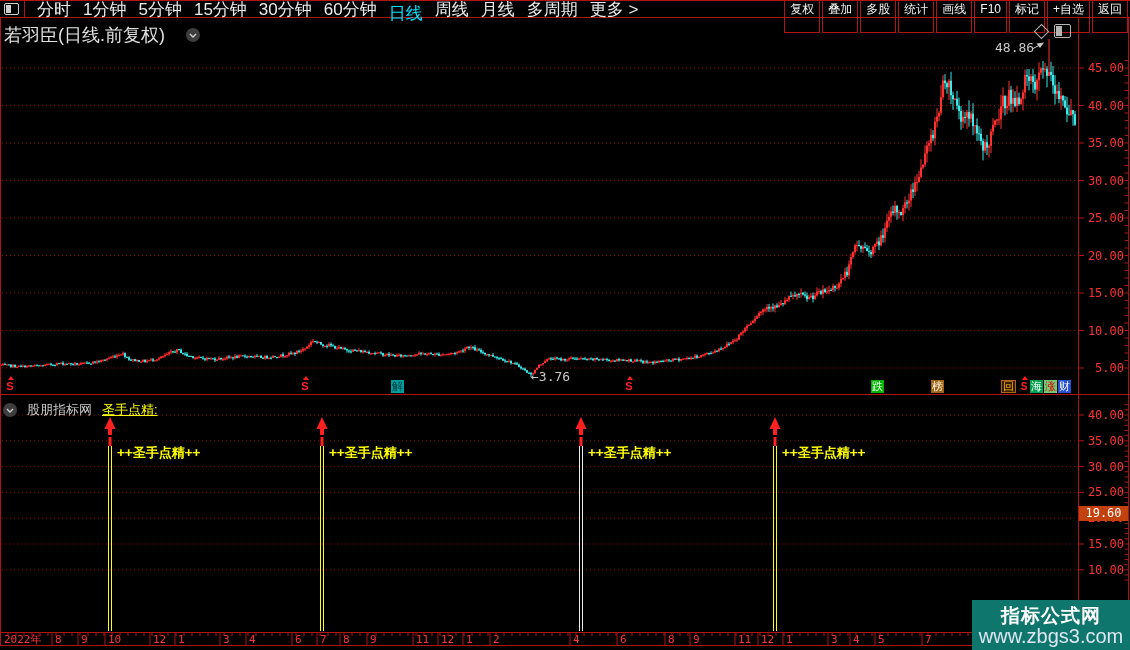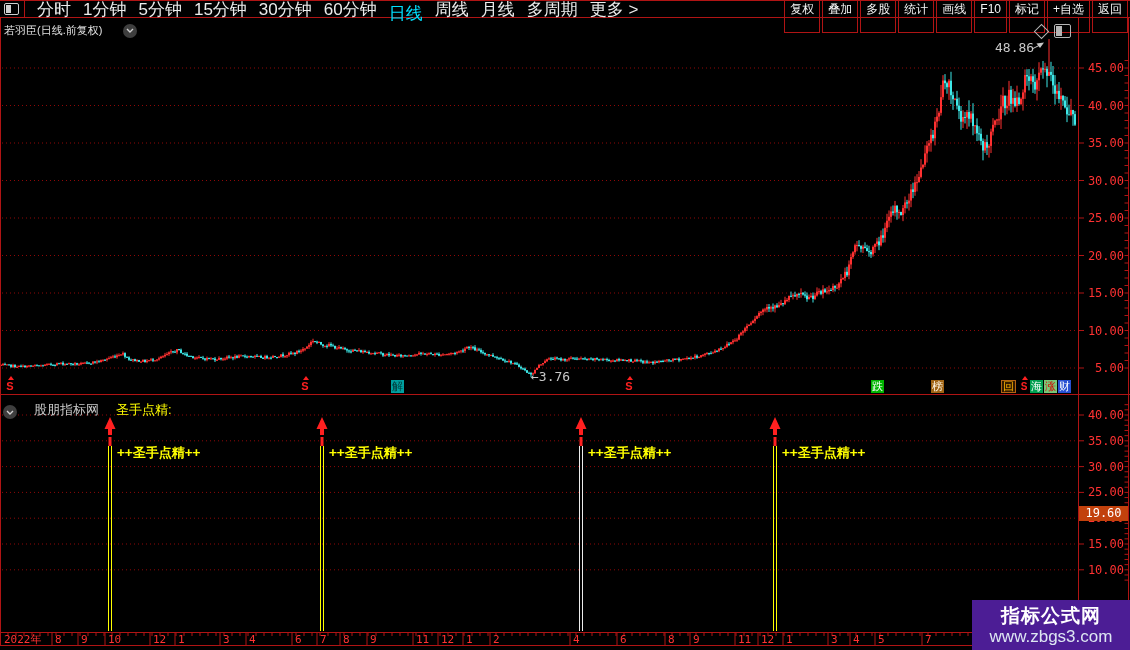--- a/index.html
+++ b/index.html
@@ -12,21 +12,21 @@
   #tb-left{display:flex;align-items:center;height:100%;}
   .tb-ico{width:13px;height:10px;border:1px solid #cfcfcf;border-radius:2px;margin:0 5px 0 4px;position:relative;}
   .tb-ico::before{content:"";position:absolute;left:1px;top:1px;bottom:1px;width:5px;background:#cfcfcf;}
   .tb-sep{width:1px;height:16px;background:#b01414;margin-right:6px;}
   .pitem{color:#ececec;font-size:17px;margin:0 6px;white-space:nowrap;cursor:default;}
   .pitem.active{color:#00e0ff;margin-top:8px;}
   #tb-right{display:flex;align-items:center;height:100%;margin-right:2px;}
   .rbtn{color:#f5f5f5;font-size:12px;border:1px solid #b01414;padding:16px 5px;margin-left:2px;
         height:14px;line-height:14px;white-space:nowrap;}
   
-  #chart-title{position:absolute;left:4px;top:23px;color:#e0e0e0;font-size:11px;display:flex;align-items:center;gap:21px;}
+  #chart-title{position:absolute;left:4px;top:23px;color:#e0e0e0;font-size:18px;display:flex;align-items:center;gap:21px;}
   .circ-ico{width:14px;height:14px;border-radius:50%;background:#3e3e3e;display:inline-flex;align-items:center;justify-content:center;}
   .circ-ico svg{display:block;}
   #corner-icons{position:absolute;left:1036px;top:24px;display:flex;align-items:center;gap:7px;}
   .diamond{width:9px;height:9px;border:1px solid #b4b4b4;transform:rotate(45deg);}
   .split-box{width:15px;height:12px;border:1px solid #b4b4b4;border-radius:2px;position:relative;}
   .split-box::before{content:"";position:absolute;left:1px;top:1px;bottom:1px;width:6px;background:#b4b4b4;}
   
   .ebadge{position:absolute;top:380px;height:13px;line-height:13px;font-size:11px;text-align:center;}
   .xr{color:#ff2020;font-weight:bold;width:10px;}
   .xr::before{content:"";position:absolute;left:3px;top:-4px;border-left:3px solid transparent;
@@ -34,32 +34,32 @@
   .xr-small{font-size:10px;}
   .tag{width:13px;}
   .tag-teal{background:#00a0a0;color:#003838;}
   .tag-green{background:#00b400;color:#fff;}
   .tag-brown{background:#a06414;color:#fff8e8;}
   .tag-outline{background:#321a00;color:#ffb400;border:1px solid #b46414;height:11px;line-height:11px;}
   .tag-green2{background:#00a050;color:#fff;}
   .tag-ltgreen{background:#78c878;color:#d80000;}
   .tag-blue{background:#2850d2;color:#fff;}
   
-  #ind-header{position:absolute;left:3px;top:401px;display:flex;align-items:flex-end;gap:17px;font-size:13px;}
+  #ind-header{position:absolute;left:3px;top:401px;display:flex;align-items:center;gap:10px;font-size:13px;}
   #ind-src{color:#c8c8c8;}
-  #ind-name{color:#ffff00;}
+  #ind-name{color:#ffff00;text-decoration:underline;}
   
   #last-badge{position:absolute;left:1079px;top:506px;width:49px;height:15px;background:#c2410c;
               color:#fff;font-size:12px;font-family:"DejaVu Sans Mono",monospace;
               text-align:center;line-height:15px;}
   
-  #watermark{position:absolute;left:972px;top:600px;width:158px;height:50px;background:#4c1d95;
+  #watermark{position:absolute;left:972px;top:600px;width:158px;height:50px;background:#0f766e;
              display:flex;flex-direction:column;align-items:center;justify-content:center;z-index:20;}
   #wm-title{color:#ffffff;font-size:19px;font-weight:bold;letter-spacing:1px;line-height:22px;}
-  #wm-url{color:#dde6f2;font-size:17px;line-height:19px;}
+  #wm-url{color:#dde6f2;font-size:20px;line-height:19px;}
   
   #bstrip{position:absolute;left:0;top:646px;width:1130px;height:4px;background:#000;}
 </style>
 </head>
 <body>
 
 <div id="app">
 
   <svg id="gfx" width="1130" height="650" style="position:absolute;left:0;top:0;">
       <line x1="2" y1="68" x2="1076" y2="68" stroke="#8f0808" stroke-width="1" stroke-dasharray="1 3"></line>

